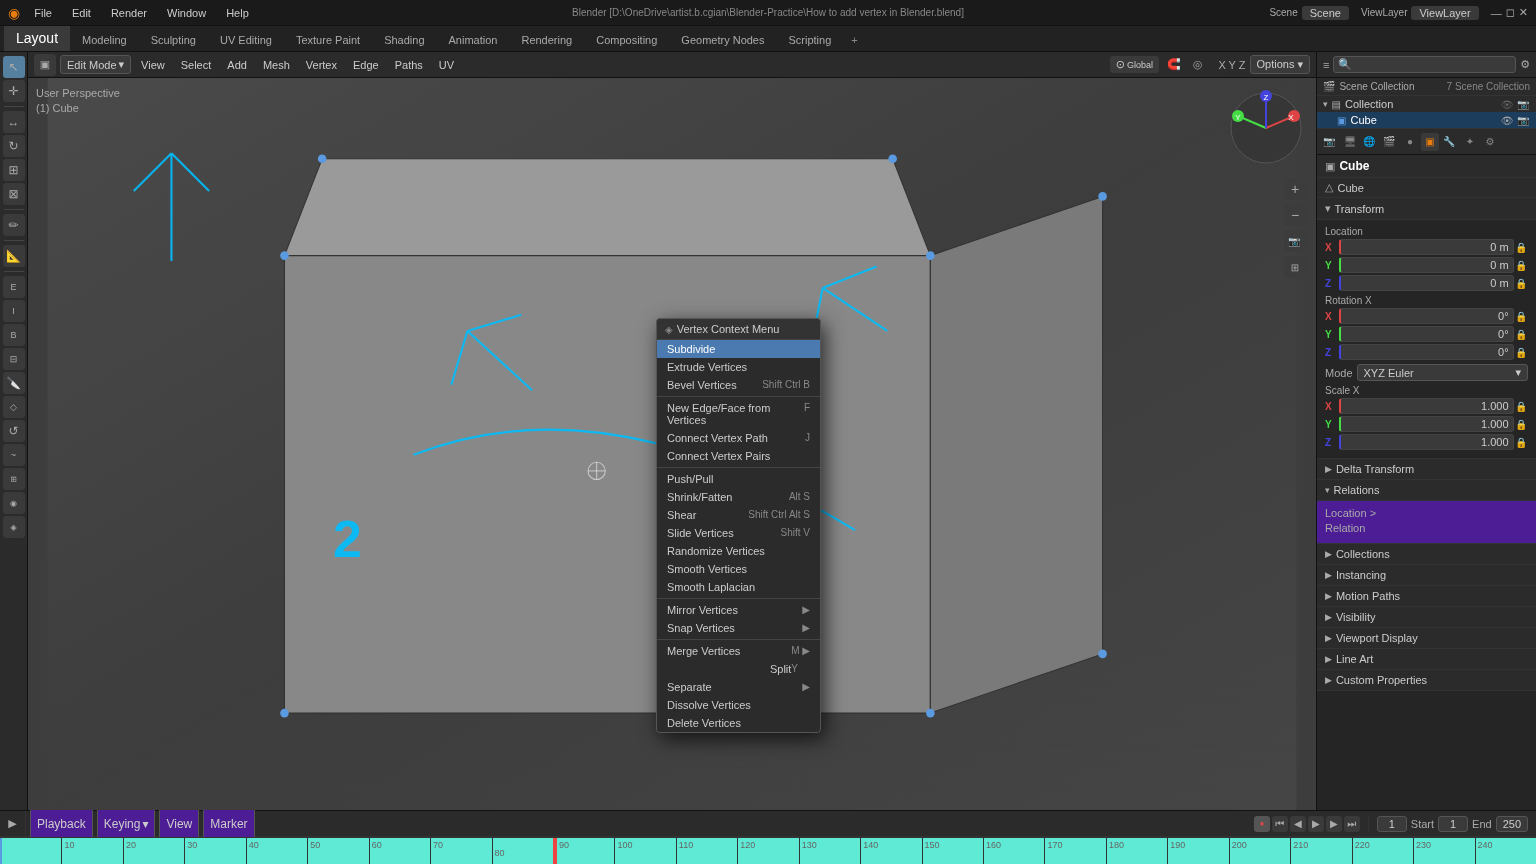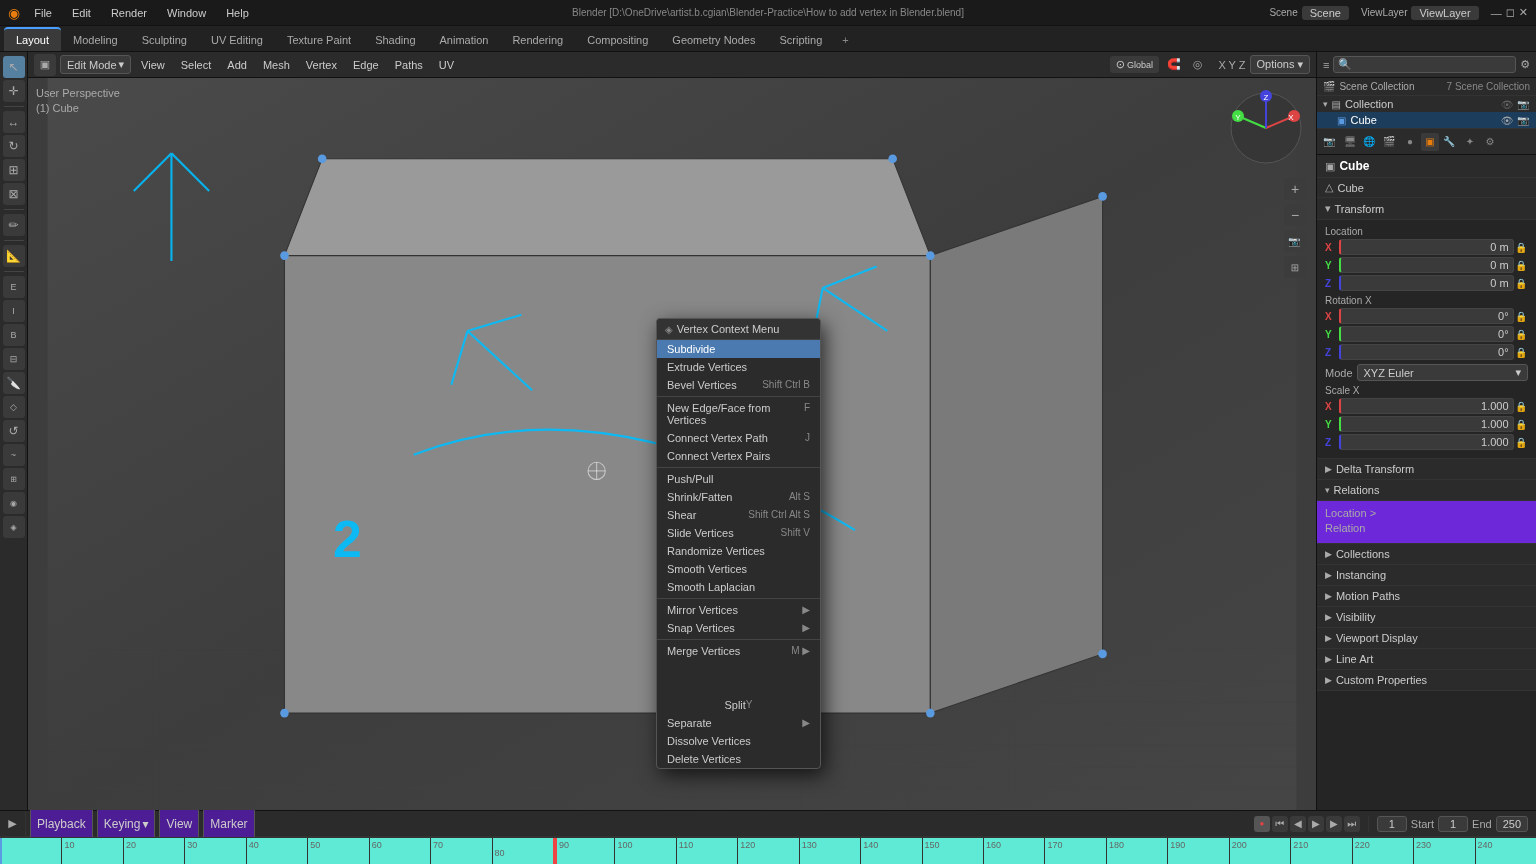--- a/index.html
+++ b/index.html
@@ -34,21 +34,21 @@
     <span style="background:#3a3a3a; padding:1px 8px; border-radius:3px; font-size:11px; cursor:pointer;">Scene</span>
     <span style="color:#aaa; font-size:10px; margin-left:8px;">ViewLayer</span>
     <span style="background:#3a3a3a; padding:1px 8px; border-radius:3px; font-size:11px; cursor:pointer;">ViewLayer</span>
     <span style="margin-left:8px; cursor:pointer; color:#aaa;">—</span>
     <span style="cursor:pointer; color:#aaa;">◻</span>
     <span style="cursor:pointer; color:#aaa;">✕</span>
   </div>
 </div>
 
 <div style="height:26px; background:#222; display:flex; align-items:flex-end; border-bottom:1px solid #111; overflow:hidden;">
-  <div style="padding:5px 12px; background:#3a3a3a; color:#fff; border-top:2px solid #4a9eff; border-radius:4px 4px 0 0; font-size:11px; cursor:pointer; margin-left:4px;">Layout</div>
+  <div style="padding:5px 12px; background:#3a3a3a; color:#fff; border-top:2px solid #4a9eff; border-radius:4px 4px 0 0; font-size:14px; cursor:pointer; margin-left:4px;">Layout</div>
   <div style="padding:5px 12px; color:#aaa; font-size:11px; cursor:pointer;">Modeling</div>
   <div style="padding:5px 12px; color:#aaa; font-size:11px; cursor:pointer;">Sculpting</div>
   <div style="padding:5px 12px; color:#aaa; font-size:11px; cursor:pointer;">UV Editing</div>
   <div style="padding:5px 12px; color:#aaa; font-size:11px; cursor:pointer;">Texture Paint</div>
   <div style="padding:5px 12px; color:#aaa; font-size:11px; cursor:pointer;">Shading</div>
   <div style="padding:5px 12px; color:#aaa; font-size:11px; cursor:pointer;">Animation</div>
   <div style="padding:5px 12px; color:#aaa; font-size:11px; cursor:pointer;">Rendering</div>
   <div style="padding:5px 12px; color:#aaa; font-size:11px; cursor:pointer;">Compositing</div>
   <div style="padding:5px 12px; color:#aaa; font-size:11px; cursor:pointer;">Geometry Nodes</div>
   <div style="padding:5px 12px; color:#aaa; font-size:11px; cursor:pointer;">Scripting</div>
@@ -242,21 +242,21 @@
         </div>
         <div style="padding:3px 10px; cursor:pointer; color:#ccc; font-size:11px; display:flex; justify-content:space-between;">
           <span>Snap Vertices</span>
           <span style="color:#888; font-size:10px;">▶</span>
         </div>
         <div style="height:1px; background:#444; margin:2px 0;"></div>
         <div style="padding:3px 10px; cursor:pointer; color:#ccc; font-size:11px; display:flex; justify-content:space-between;">
           <span>Merge Vertices</span>
           <span style="color:#888; font-size:10px;">M ▶</span>
         </div>
-        <div style="padding:3px 10px; cursor:pointer; color:#ccc; font-size:11px; display:flex; justify-content:center;margin-top:36px;">
+        <div style="padding:3px 22px; cursor:pointer; color:#ccc; font-size:11px; display:flex; justify-content:flex-end;">
           <span>Split</span>
           <span style="color:#888; font-size:10px;">Y</span>
         </div>
         <div style="padding:3px 10px; cursor:pointer; color:#ccc; font-size:11px; display:flex; justify-content:space-between;">
           <span>Separate</span>
           <span style="color:#888; font-size:10px;">▶</span>
         </div>
         <div style="padding:3px 10px; cursor:pointer; color:#ccc; font-size:11px;">Dissolve Vertices</div>
         <div style="padding:3px 10px; cursor:pointer; color:#ccc; font-size:11px; border-radius:0 0 4px 4px;">Delete Vertices</div>
       </div>
@@ -418,21 +418,21 @@
       <div style="padding:4px 8px; background:#2b2b2b; border-bottom:1px solid #333; cursor:pointer; display:flex; align-items:center; gap:4px; font-size:11px; color:#ccc;">
         <span style="color:#aaa; font-size:9px;">▶</span>
         <span>Delta Transform</span>
       </div>
 
       <div style="border-bottom:1px solid #333;">
         <div style="padding:4px 8px; background:#2b2b2b; cursor:pointer; display:flex; align-items:center; gap:4px; font-size:11px; color:#ccc; border-bottom:1px solid #333;">
           <span style="color:#aaa; font-size:9px;">▾</span>
           <span>Relations</span>
         </div>
-        <div style="padding:6px 8px; background:#6d28d9;">
+        <div style="padding:6px 8px; background:#4c1d95;">
           <div style="display:flex; align-items:center; gap:4px; margin-bottom:3px;">
             <span style="color:#aaa; font-size:11px;">Location &gt;</span>
           </div>
           <div style="display:flex; align-items:flex-end; gap:4px; margin-bottom:3px;">
             <span style="color:#aaa; font-size:11px;">Relation</span>
           </div>
         </div>
       </div>
 
       <div style="padding:4px 8px; background:#2b2b2b; border-bottom:1px solid #333; cursor:pointer; display:flex; align-items:center; gap:4px; font-size:11px; color:#ccc;">

